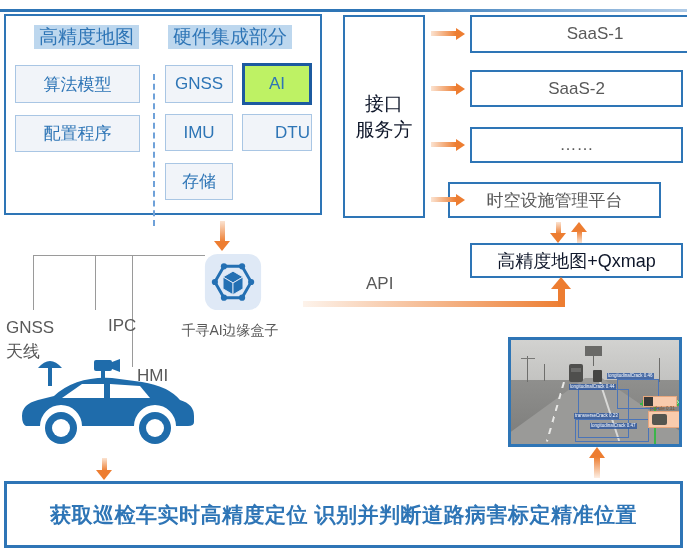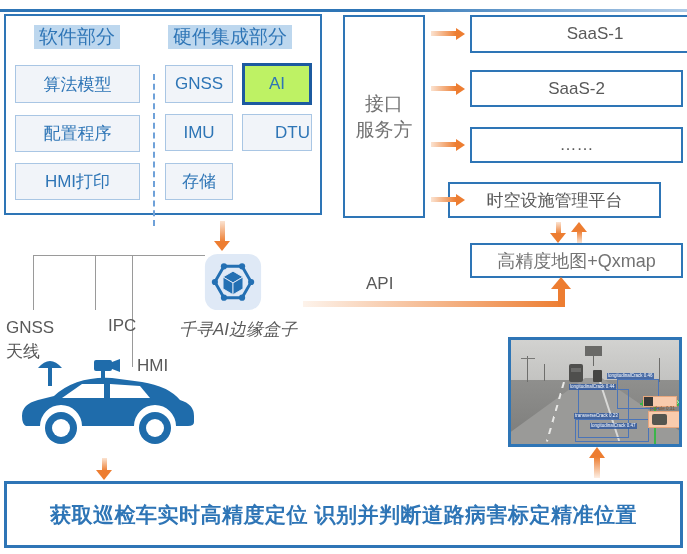--- a/index.html
+++ b/index.html
@@ -14,21 +14,21 @@
   .centertxt{display:flex;align-items:center;justify-content:center;text-align:center;}
   .pre{white-space:pre-line;}
 
   
   .hdr-span{background:#BDD7EE;color:#2E75B6;font-size:19px;font-weight:500;padding:1px 5px;line-height:22px;}
   .divider{position:absolute;left:147px;top:58px;height:152px;border-left:2px dashed #6FA1D9;}
   .item{position:absolute;border:1px solid #A9C6E4;background:#F1F4F9;box-sizing:border-box;
         color:#2E75B6;font-size:17px;display:flex;align-items:center;justify-content:center;}
   .item.ai{border:3px solid #1C5AA0;background:#bef264;}
 
-  .graytxt{color:#737373;}
+  .graytxt{color:#0f172a;}
   .svc{font-size:17px;color:#595959;}
 
   
   .tail-r{position:absolute;height:5px;background:linear-gradient(to right,#FBE3D1,#ED7D31);}
   .head-r{position:absolute;width:0;height:0;border-top:6px solid transparent;border-bottom:6px solid transparent;border-left:9px solid #ED7D31;}
   .tail-d{position:absolute;width:5px;background:linear-gradient(to bottom,#FBE3D1,#ED7D31);}
   .head-d{position:absolute;width:0;height:0;border-left:8px solid transparent;border-right:8px solid transparent;border-top:10px solid #ED7D31;}
   .tail-u{position:absolute;width:5px;background:linear-gradient(to top,#FBE3D1,#ED7D31);}
   .head-u{position:absolute;width:0;height:0;border-left:8px solid transparent;border-right:8px solid transparent;border-bottom:10px solid #ED7D31;}
 
@@ -43,27 +43,26 @@
   .banner-text{color:#2E75B6;font-weight:bold;font-size:21px;letter-spacing:0.5px;}
 </style>
 </head>
 <body>
 
 <div class="canvas">
 
   <div class="topline"></div>
 
   <div class="bluebox" style="left:4px;top:14px;width:318px;height:201px;">
-    <span class="hdr-span" style="position:absolute;left:28px;top:9px;">软件部分</span>
+    <span class="hdr-span" style="position:absolute;left:28px;top:9px;">高精度地图</span>
     <span class="hdr-span" style="position:absolute;left:162px;top:9px;">硬件集成部分</span>
     <div class="divider"></div>
 
     <div class="item" style="left:9px;top:49px;width:125px;height:38px;">算法模型</div>
     <div class="item" style="left:9px;top:99px;width:125px;height:37px;">配置程序</div>
-    <div class="item" style="left:9px;top:147px;width:125px;height:37px;">HMI打印</div>
 
     <div class="item" style="left:159px;top:49px;width:68px;height:38px;">GNSS</div>
     <div class="item ai" style="left:236px;top:47px;width:70px;height:42px;">AI</div>
     <div class="item" style="left:159px;top:98px;width:68px;height:37px;">IMU</div>
     <div class="item" style="left:236px;top:98px;width:70px;height:37px;padding-left:31px;">DTU</div>
     <div class="item" style="left:159px;top:147px;width:68px;height:37px;">存储</div>
   </div>
 
   <div class="bluebox centertxt" style="left:343px;top:15px;width:82px;height:203px;">
     <span class="pre graytxt" style="font-size:19px;line-height:26px;">接口
@@ -119,30 +118,30 @@
         <circle cx="42" cy="14.7" r="3.4" fill="#2470B3"></circle>
       <circle cx="22" cy="14.7" r="3.4" fill="#2470B3"></circle>
         <circle cx="12" cy="32" r="3.4" fill="#2470B3"></circle>
       <circle cx="22" cy="49.3" r="3.4" fill="#2470B3"></circle>
         <circle cx="42" cy="49.3" r="3.4" fill="#2470B3"></circle>
       <polygon points="32,20 43,26.5 32,33 21,26.5" fill="#2470B3" stroke="#DFE9F6" stroke-width="1"></polygon>
       <polygon points="21,26.5 32,33 32,46 21,39.5" fill="#2470B3" stroke="#DFE9F6" stroke-width="1"></polygon>
       <polygon points="43,26.5 32,33 32,46 43,39.5" fill="#2470B3" stroke="#DFE9F6" stroke-width="1"></polygon>
     </svg>
   </div>
-  <div class="lbl centertxt" style="left:168px;top:320px;width:140px;font-size:17px;font-style:italic;">千寻AI边缘盒子</div>
+  <div class="lbl centertxt" style="left:160px;top:320px;width:140px;font-size:14px;">千寻AI边缘盒子</div>
 
   <div class="gline" style="left:33px;top:255px;width:172px;height:1px;"></div>
   <div class="gline" style="left:33px;top:255px;width:1px;height:55px;"></div>
   <div class="gline" style="left:95px;top:255px;width:1px;height:55px;"></div>
   <div class="gline" style="left:132px;top:255px;width:1px;height:112px;"></div>
   <div class="lbl pre" style="left:6px;top:316px;font-size:17px;line-height:24px;">GNSS
 天线</div>
   <div class="lbl" style="left:80px;top:316px;font-size:17px;margin-left:28px;">IPC</div>
-  <div class="lbl" style="left:137px;top:356px;font-size:17px;">HMI</div>
+  <div class="lbl" style="left:137px;top:366px;font-size:17px;">HMI</div>
 
   <div style="position:absolute;left:18px;top:352px;width:180px;height:108px;">
     <svg width="180" height="108" viewBox="0 0 180 108">
 
       <rect x="30" y="16" width="4" height="18" fill="#1F6CAB"></rect>
       <path d="M20,16 Q32,2 44,16 Z" fill="#1F6CAB"></path>
 
       <g>
         <rect x="76" y="8" width="18" height="11" rx="2" fill="#1F6CAB"></rect>
         <polygon points="94,10 102,7 102,20 94,17" fill="#1F6CAB"></polygon>

